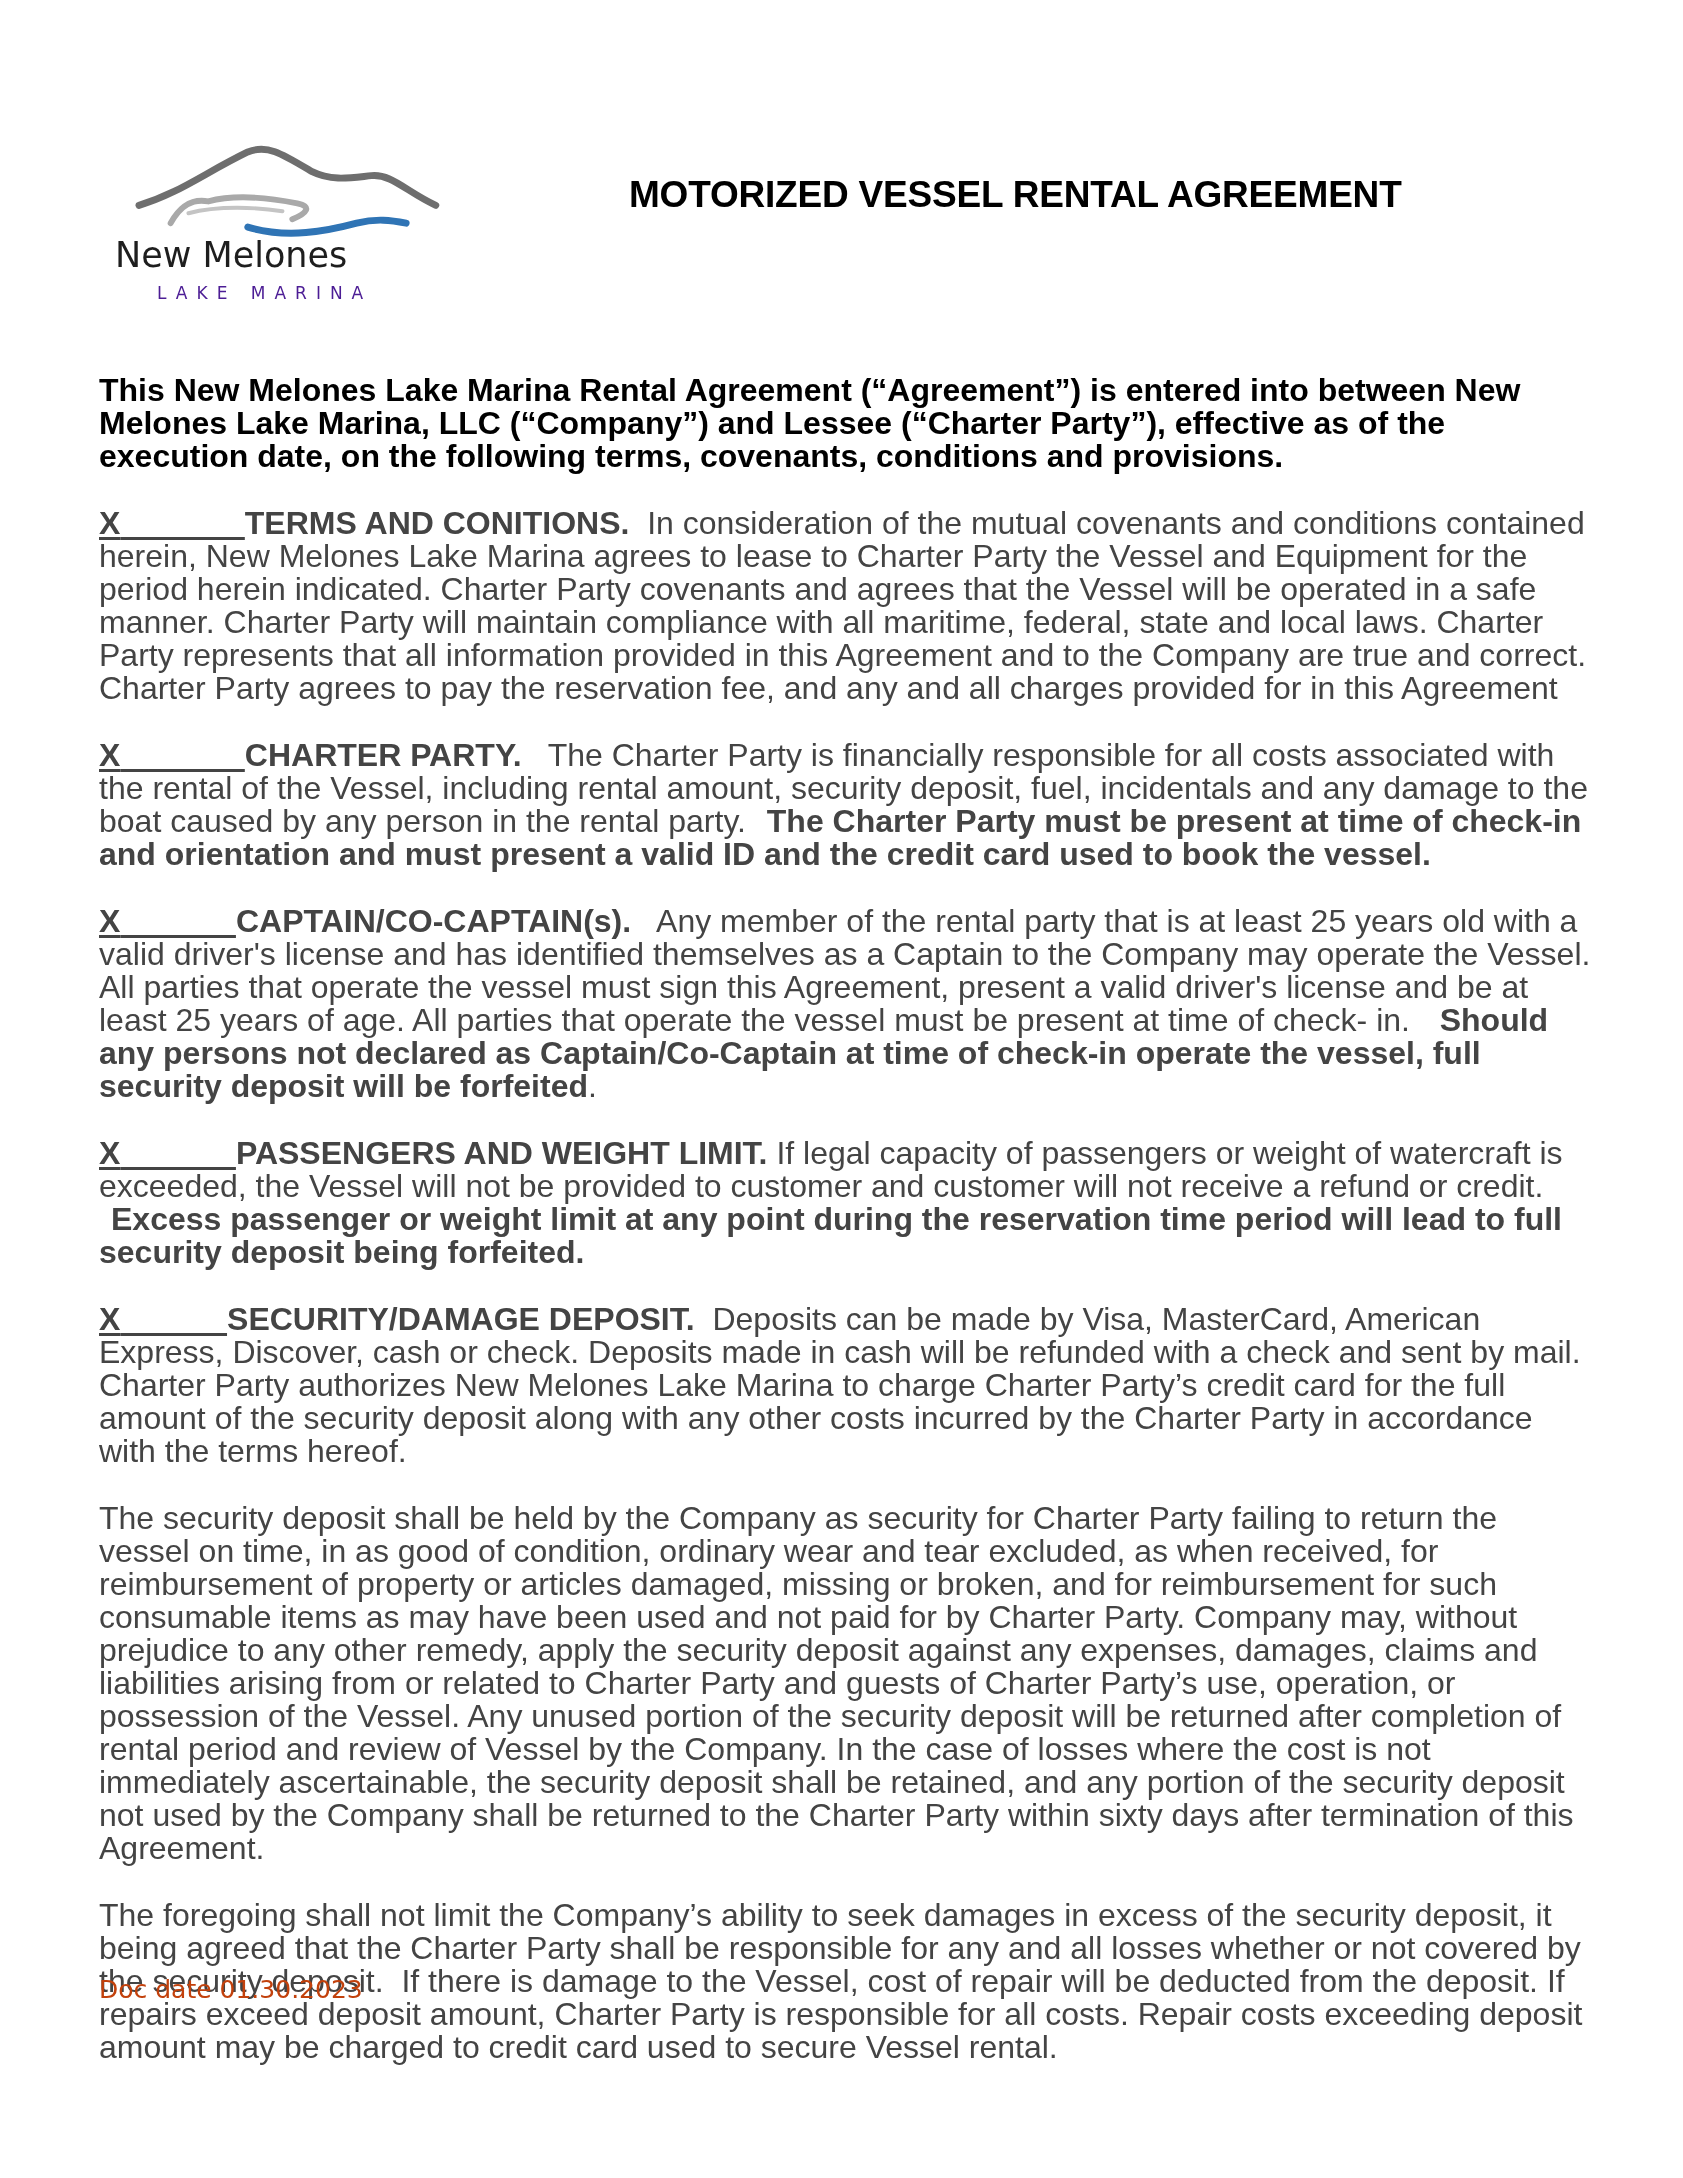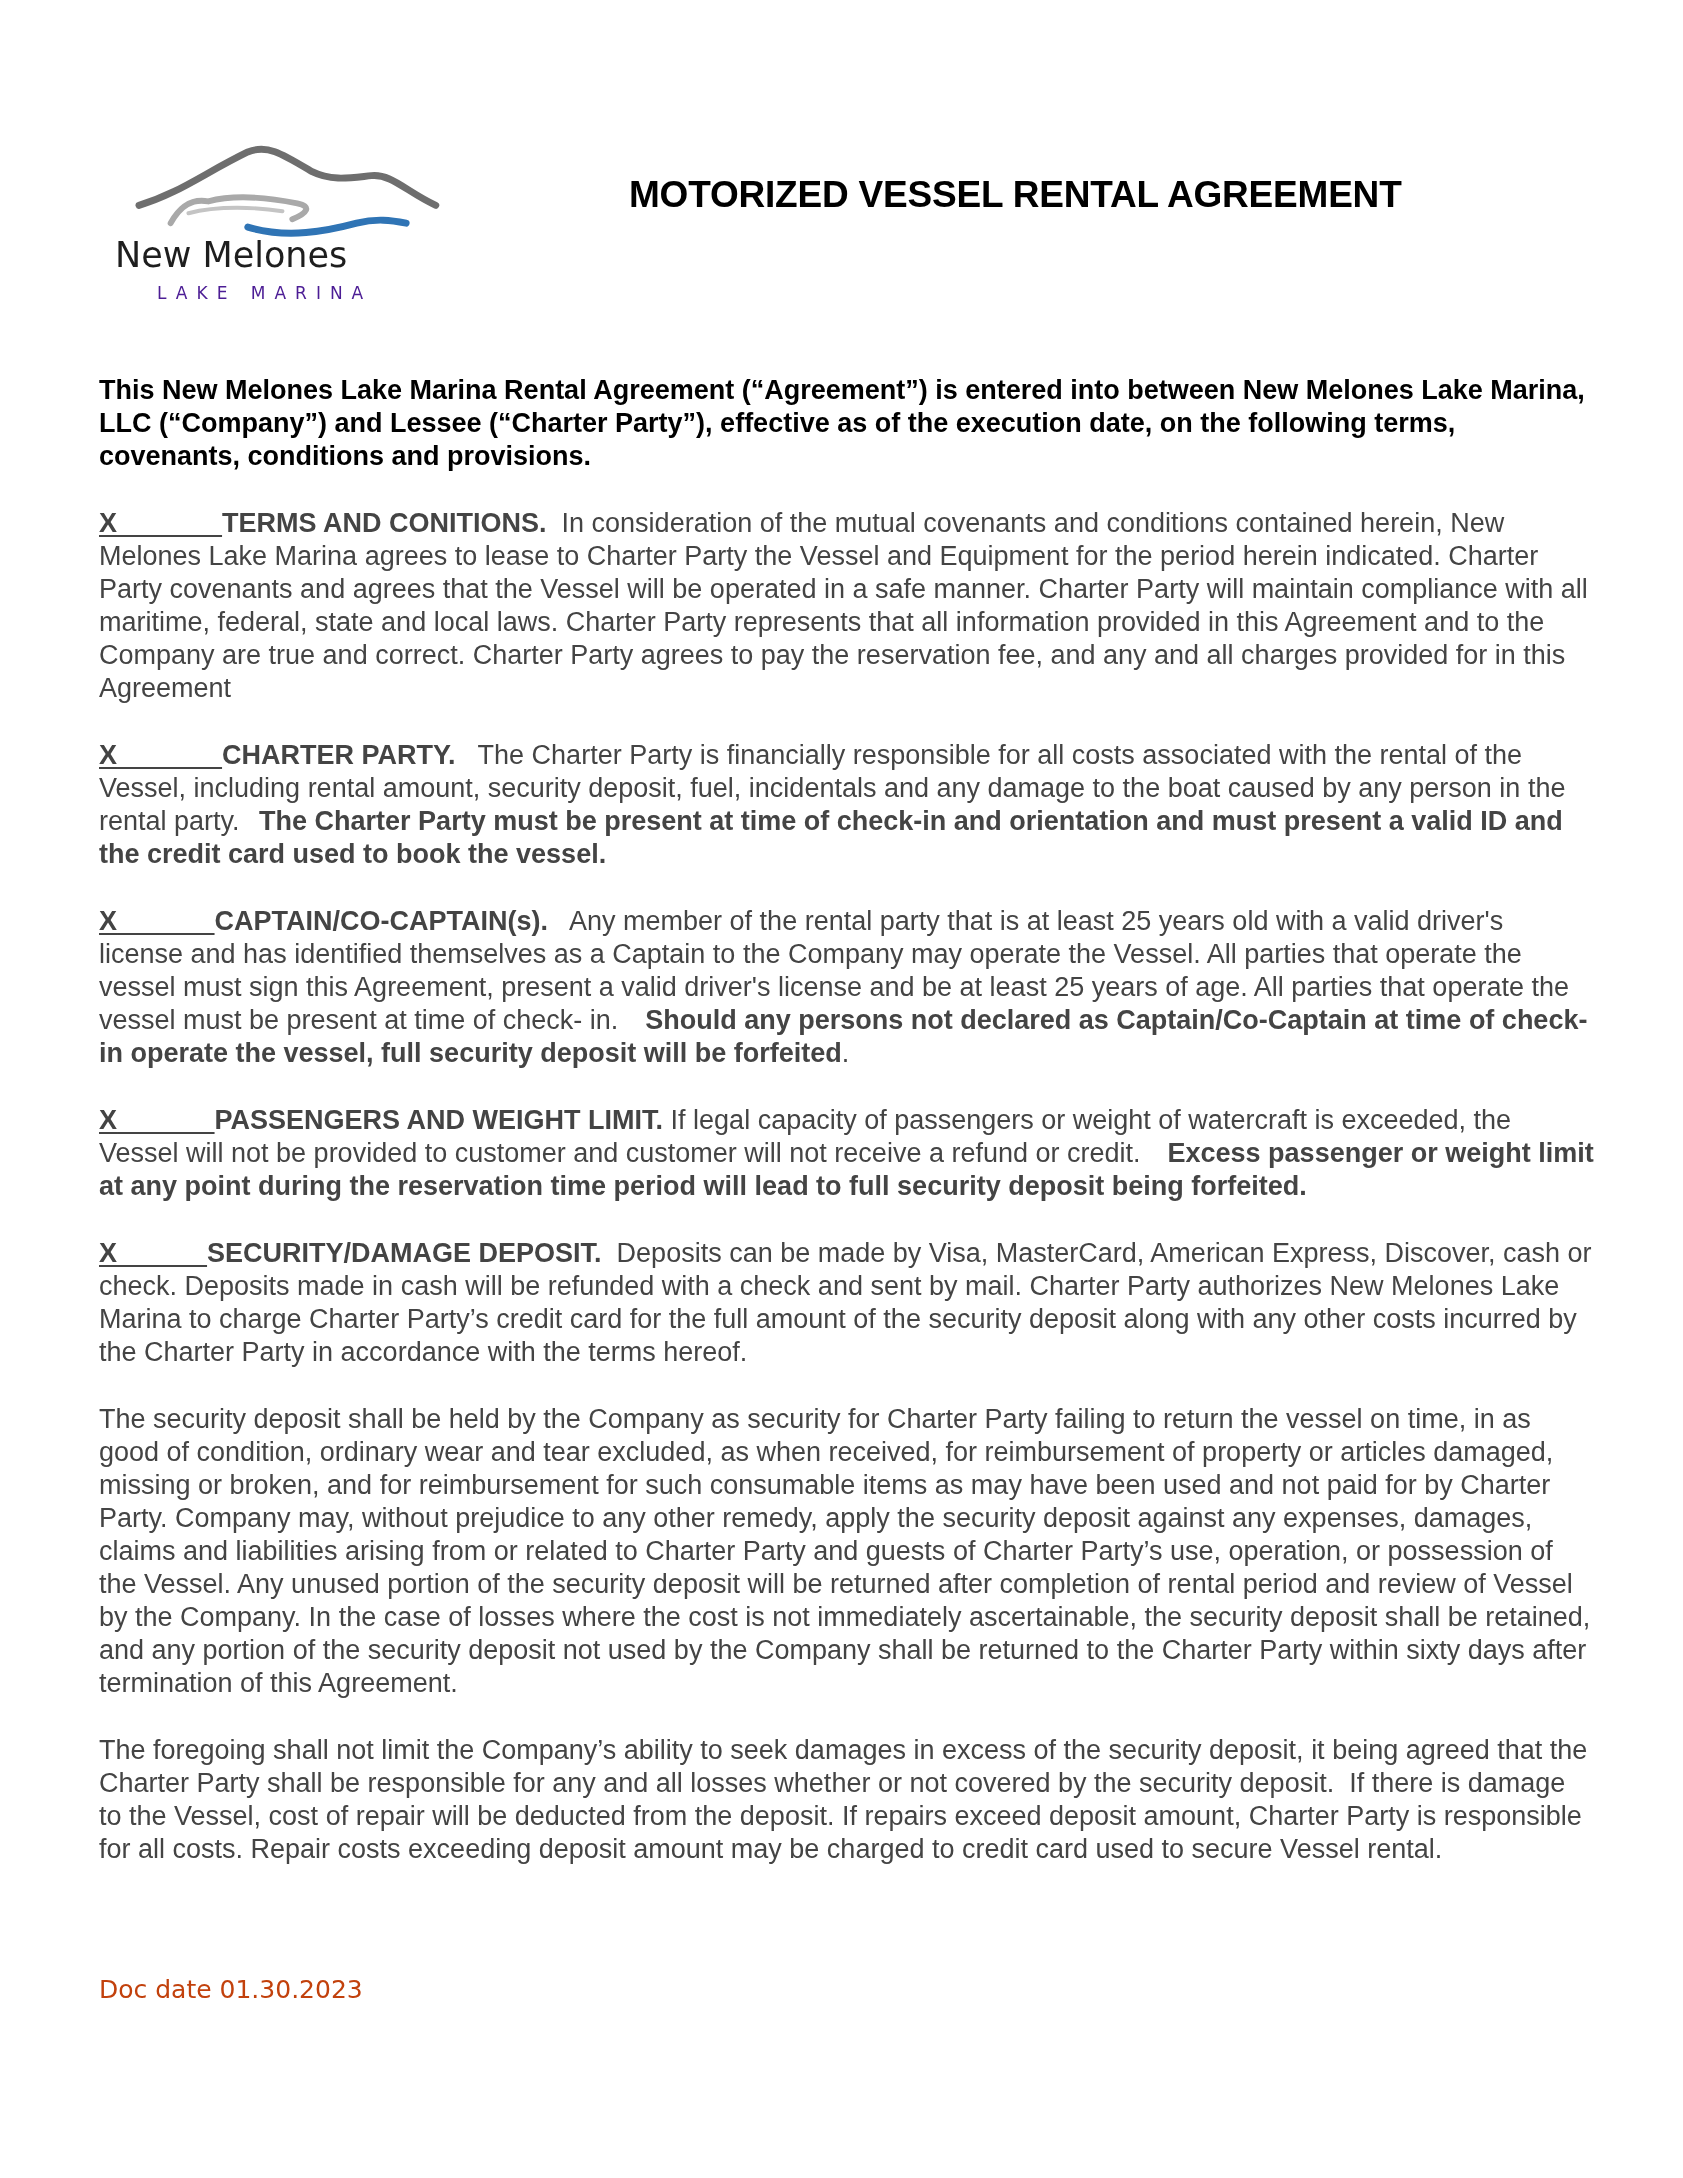--- a/index.html
+++ b/index.html
@@ -3,21 +3,21 @@
 <meta charset="utf-8">
 <style>
   html, body { margin: 0; padding: 0; background: #ffffff; }
   body { width: 1683px; height: 2178px; position: relative; overflow: hidden; }
   .page { position: absolute; left: 0; top: 0; width: 1683px; height: 2178px; }
   .logo { position: absolute; left: 109px; top: 144px; width: 396px; height: 158px; }
   .logo svg { display: block; }
   .logo-name { position: absolute; left: 6px; top: 91px; font-family: "DejaVu Sans", sans-serif; font-size: 35px; color: #1e1e1e; letter-spacing: 0px; white-space: nowrap; }
   .logo-sub { position: absolute; left: 48px; top: 139px; font-family: "DejaVu Sans", sans-serif; font-size: 17px; color: #4c1d95; letter-spacing: 9px; white-space: nowrap; }
   .title { position: absolute; left: 629px; top: 174px; font-family: "Liberation Sans", sans-serif; font-weight: bold; font-size: 37px; color: #000; white-space: nowrap; letter-spacing: -0.2px; }
-  .content { position: absolute; left: 99px; top: 374px; width: 1495px; font-family: "Liberation Sans", sans-serif; font-size: 27px; line-height: 33px; color: #444444; }
+  .content { position: absolute; left: 99px; top: 374px; width: 1495px; font-family: "Liberation Sans", sans-serif; font-size: 32px; line-height: 33px; color: #444444; }
   .intro { font-weight: bold; color: #000; margin: 0 0 34px 0; }
   .para { margin: 0 0 34px 0; }
   .para:last-of-type { margin-bottom: 14px; }
   .x-mark { font-weight: bold; text-decoration: underline; text-underline-offset: 3px; }
   .x-line { text-decoration: underline; text-underline-offset: 3px; font-weight: bold; }
   .head { font-weight: bold; }
   .strong { font-weight: bold; margin-left: 12px; }
   .doc-date { position: absolute; left: 99px; top: 1975px; font-family: "DejaVu Sans", sans-serif; font-size: 25px; color: #c2410c; }
 </style>
 </head>

